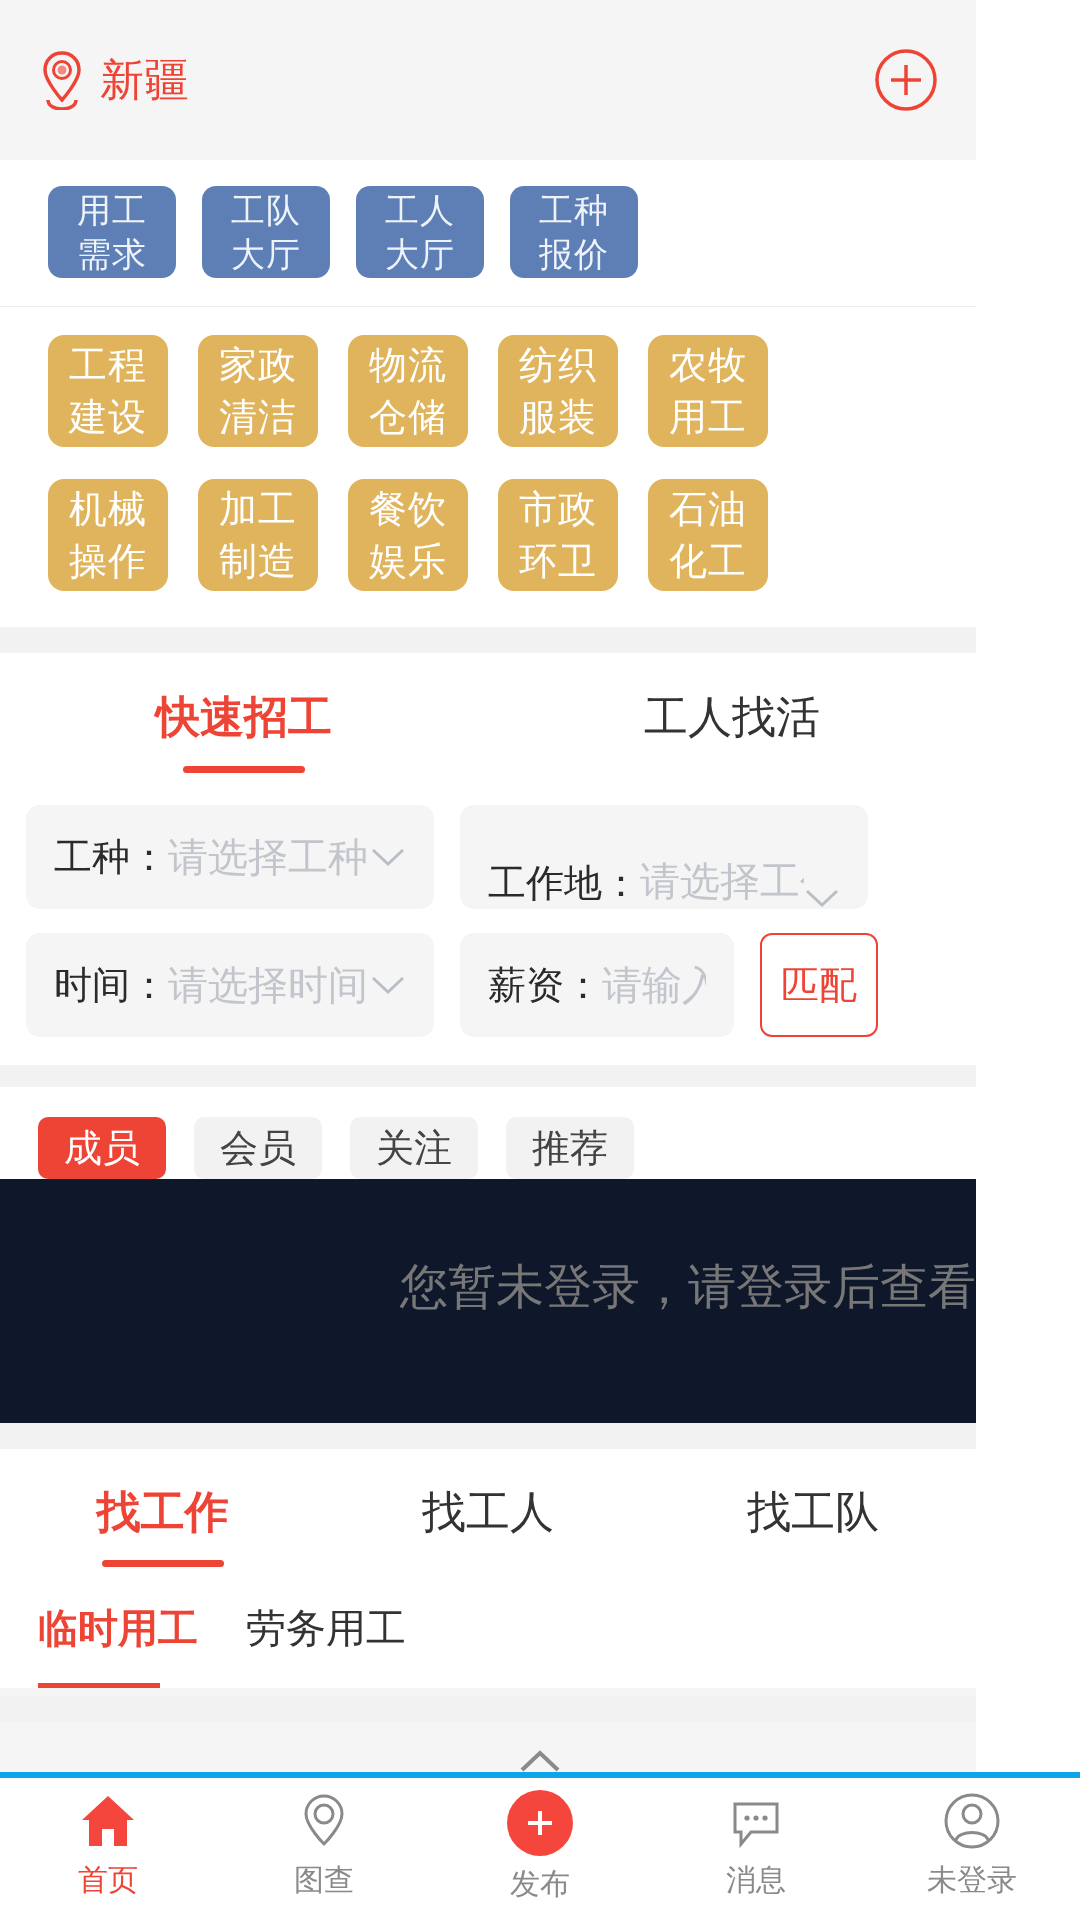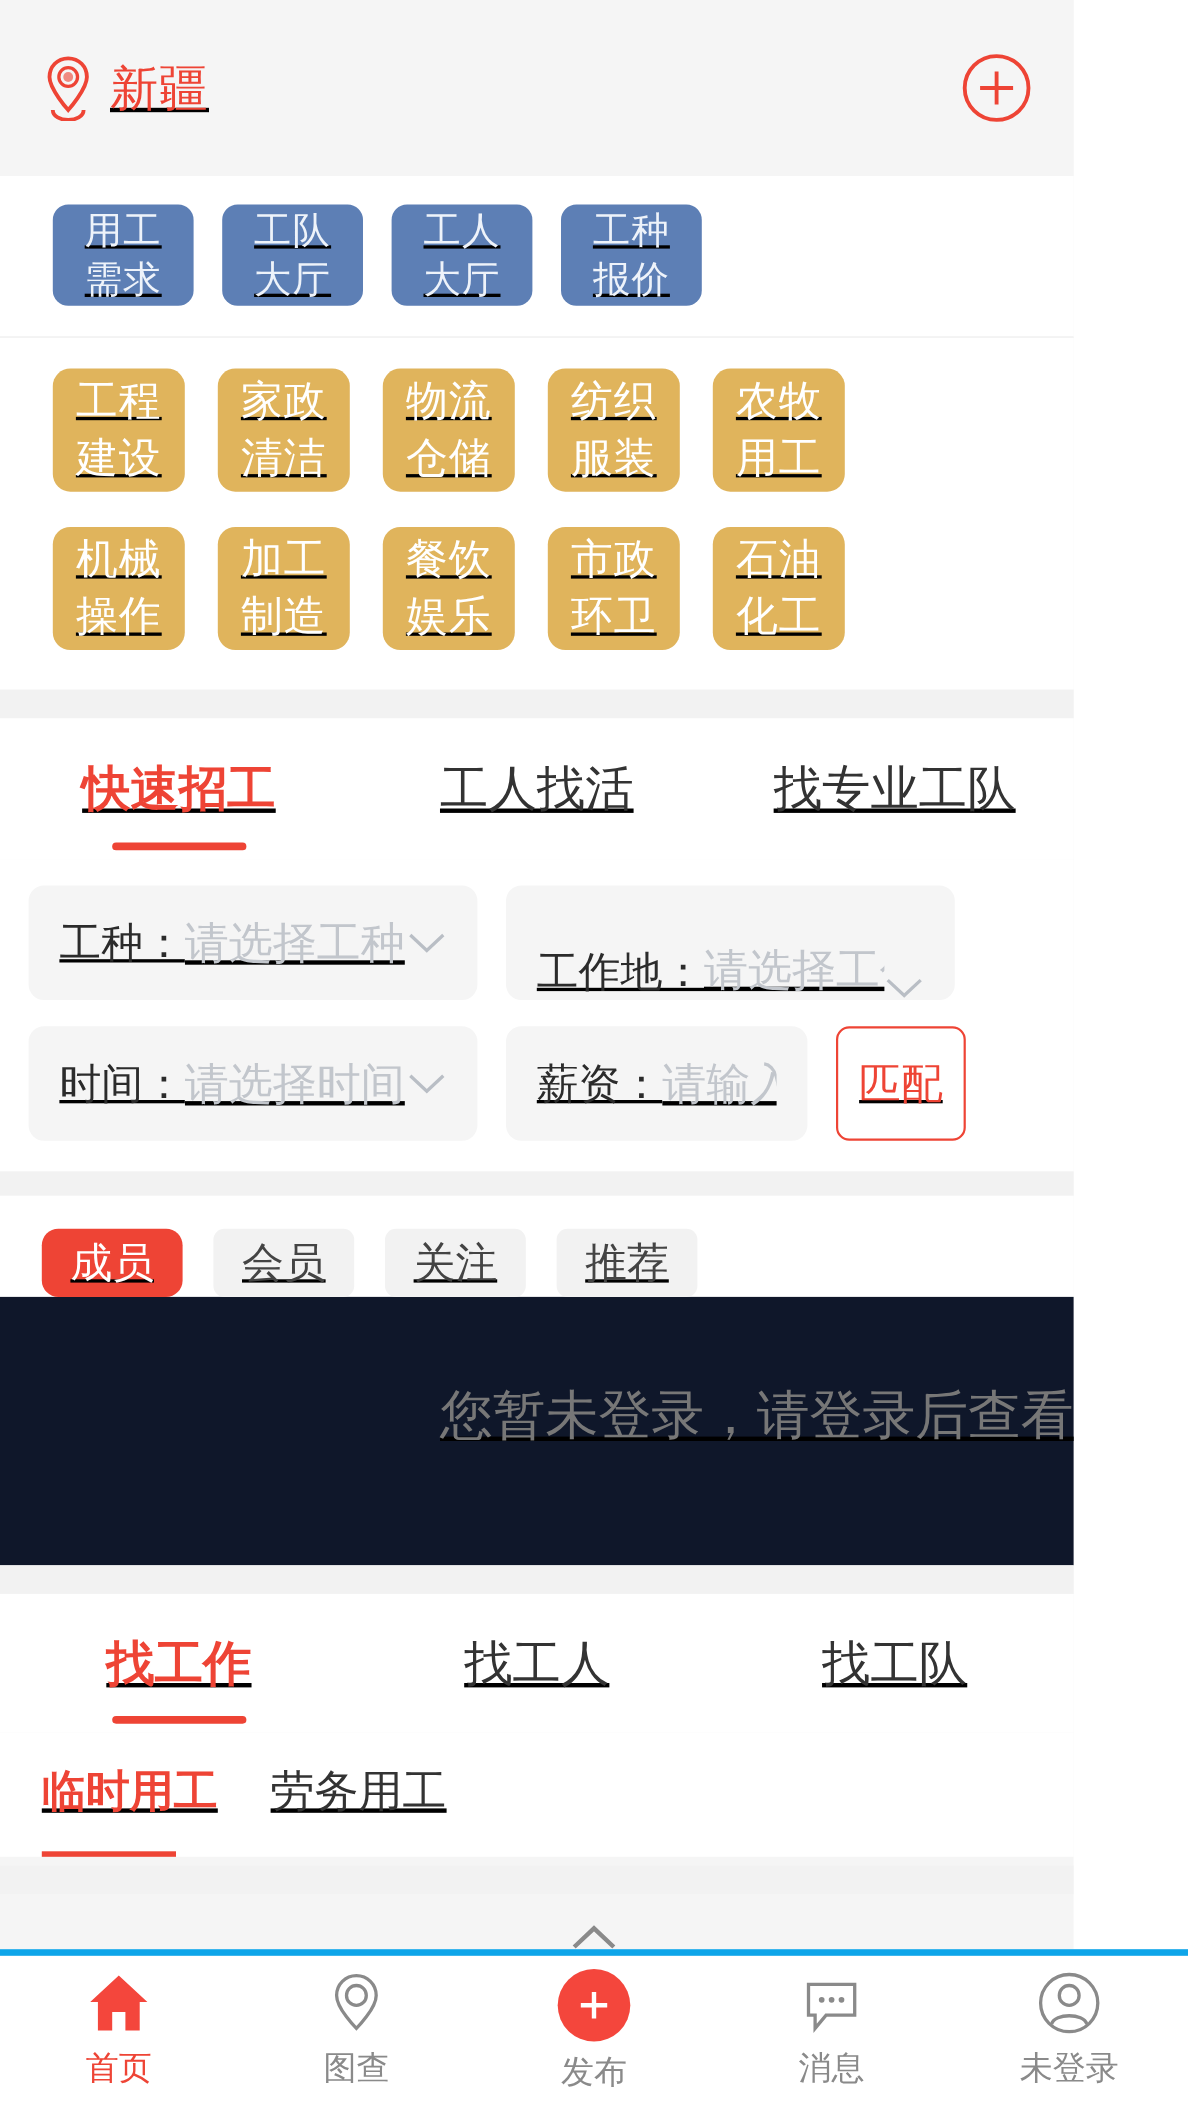--- a/index.html
+++ b/index.html
@@ -2,21 +2,21 @@
 <html><head>
 <meta charset="utf-8">
 <style>
   * { margin:0; padding:0; box-sizing:border-box; }
   html, body {
     width:1080px; height:1920px;
     font-family:"Liberation Sans","DejaVu Sans",sans-serif;
     background:#ffffff;
     overflow:hidden;
   }
-  .page { position:relative; width:976px; height:1920px; background:#f5f5f5;text-decoration:underline; }
+  .page { position:relative; width:976px; height:1920px; background:#f5f5f5; }
 
   
   .header {
     height:160px; background:#f5f5f5;
     display:flex; align-items:center; justify-content:space-between;
     padding:0 38px;
   }
   .loc { display:flex; align-items:center; gap:14px; }
   .loc-label { font-size:44px; color:#ee4435; letter-spacing:1px; }
   .pin-icon { width:48px; height:60px; display:block; }
@@ -81,21 +81,21 @@
     background:#fff;
   }
 
   
   .chips-band { background:#fff; padding:30px 0 0 38px; }
   .chips { display:flex; gap:28px; }
   .chip {
     height:62px; padding:0 26px; border-radius:10px; background:#f2f2f2;
     color:#444444; font-size:38px; display:flex; align-items:center; justify-content:center;
   }
-  .chip.active { background:#ee4435; color:#ffffff;border-radius:15px; }
+  .chip.active { background:#ee4435; color:#ffffff; }
 
   .empty-note {
     background:#0f172a; text-align:right; color:#777777; font-size:48px;
     padding:76px 0 104px 0;
   }
 
   
   .tabs2 { background:#fff; display:flex; height:126px; }
 
   
@@ -225,24 +225,20 @@
 
   <div class="gap"></div>
 
   <div class="tabs">
     <div class="tab active">
       <span>快速招工</span>
       <span class="bar"></span>
     </div>
     <div class="tab">
       <span>工人找活</span>
-      <span class="bar"></span>
-    </div>
-    <div class="tab">
-      <span>找专业工队</span>
       <span class="bar"></span>
     </div>
   </div>
 
   <div class="form">
     <div class="form-row">
       <div class="field f-work">
         <span class="f-label">工种：</span>
         <span class="f-value">请选择工种</span>
         <span class="chev">

